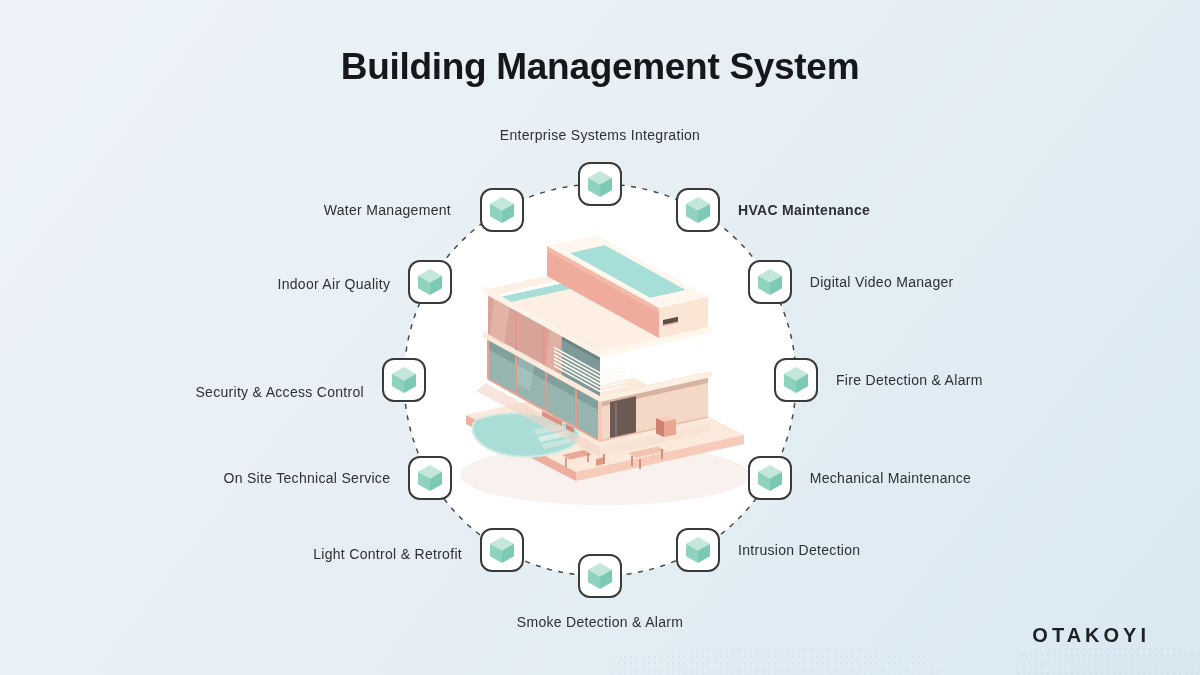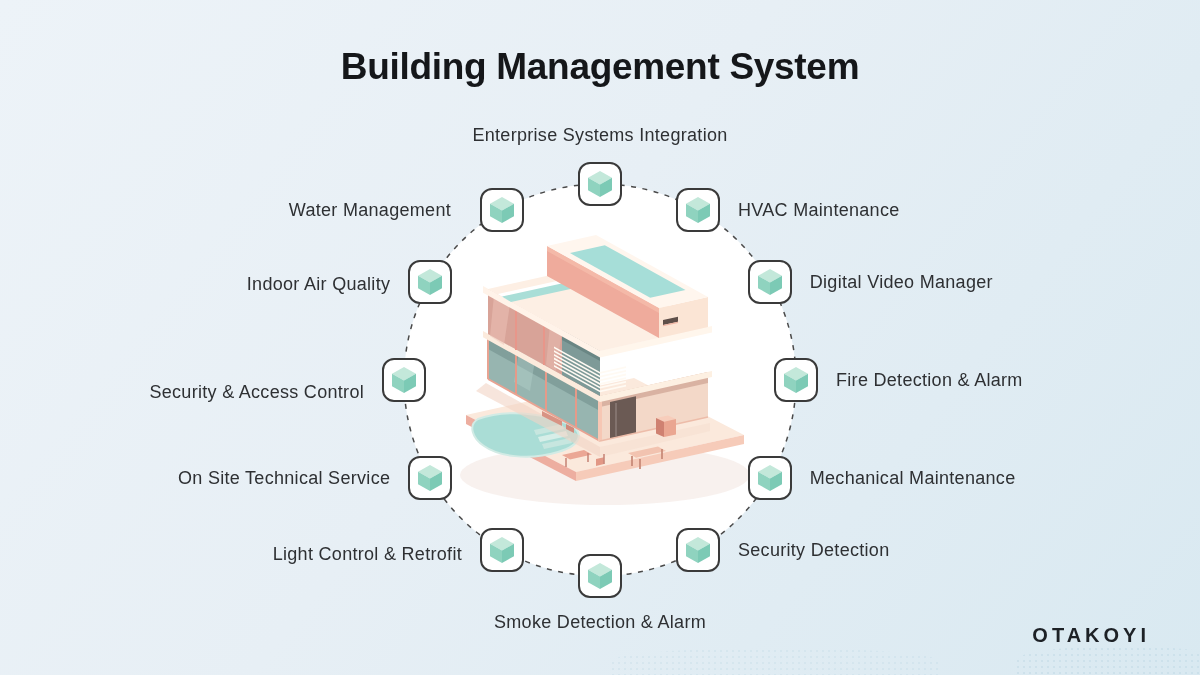--- a/index.html
+++ b/index.html
@@ -14,21 +14,21 @@
   }
   .ring-svg, .house-svg{position:absolute;}
   .ring-svg{left:0; top:0;}
   .house-svg{left:450px; top:225px;}
   .node-badge{
     position:absolute; width:44px; height:44px; box-sizing:border-box;
     background:#fff; border:2px solid #3a3a3a; border-radius:12px;
     display:flex; align-items:center; justify-content:center;
   }
   .node-label{
-    position:absolute; white-space:nowrap; font-size:18px; color:#2e3033;
+    position:absolute; white-space:nowrap; font-size:14px; color:#2e3033;
     letter-spacing:0.3px;
   }
   .brand{
     position:absolute; right:50px; bottom:28px;
     font-size:20px; font-weight:700; letter-spacing:4px; color:#1d2126;
   }
   .dots{
     position:absolute; background-image:radial-gradient(#c3dbe7 1px, transparent 1.4px);
     background-size:6px 6px; opacity:.55;
   }
@@ -141,21 +141,21 @@
         </svg>
       </div>
       <div class="node-label" style="left: 600px; top: 135px; transform: translate(-50%, -50%);">Enterprise Systems Integration</div>
       <div class="node-badge" style="left: 676px; top: 188.259px;">
         <svg width="26" height="28" viewBox="0 0 26 28">
   <polygon points="13,1 25,7.8 13,14.6 1,7.8" fill="#c3e8da"></polygon>
   <polygon points="1,7.8 13,14.6 13,27 1,20.2" fill="#8fd3bf"></polygon>
   <polygon points="25,7.8 13,14.6 13,27 25,20.2" fill="#7ccab5"></polygon>
         </svg>
       </div>
-      <div class="node-label" style="left: 738px; top: 210.259px; transform: translate(0px, -50%);">HVAC Maintenance</div>
+      <div class="node-label" style="left: 738px; top: 210.259px; transform: translate(0px, -50%); font-weight: bold;">HVAC Maintenance</div>
       <div class="node-badge" style="left: 747.741px; top: 260px;">
         <svg width="26" height="28" viewBox="0 0 26 28">
   <polygon points="13,1 25,7.8 13,14.6 1,7.8" fill="#c3e8da"></polygon>
   <polygon points="1,7.8 13,14.6 13,27 1,20.2" fill="#8fd3bf"></polygon>
   <polygon points="25,7.8 13,14.6 13,27 25,20.2" fill="#7ccab5"></polygon>
         </svg>
       </div>
       <div class="node-label" style="left: 809.741px; top: 282px; transform: translate(0px, -50%);">Digital Video Manager</div>
       <div class="node-badge" style="left: 774px; top: 358px;">
         <svg width="26" height="28" viewBox="0 0 26 28">
@@ -173,21 +173,21 @@
         </svg>
       </div>
       <div class="node-label" style="left: 809.741px; top: 478px; transform: translate(0px, -50%);">Mechanical Maintenance</div>
       <div class="node-badge" style="left: 676px; top: 527.741px;">
         <svg width="26" height="28" viewBox="0 0 26 28">
   <polygon points="13,1 25,7.8 13,14.6 1,7.8" fill="#c3e8da"></polygon>
   <polygon points="1,7.8 13,14.6 13,27 1,20.2" fill="#8fd3bf"></polygon>
   <polygon points="25,7.8 13,14.6 13,27 25,20.2" fill="#7ccab5"></polygon>
         </svg>
       </div>
-      <div class="node-label" style="left: 738px; top: 549.741px; transform: translate(0px, -50%);">Security Detection</div>
+      <div class="node-label" style="left: 738px; top: 549.741px; transform: translate(0px, -50%);">Intrusion Detection</div>
       <div class="node-badge" style="left: 578px; top: 554px;">
         <svg width="26" height="28" viewBox="0 0 26 28">
   <polygon points="13,1 25,7.8 13,14.6 1,7.8" fill="#c3e8da"></polygon>
   <polygon points="1,7.8 13,14.6 13,27 1,20.2" fill="#8fd3bf"></polygon>
   <polygon points="25,7.8 13,14.6 13,27 25,20.2" fill="#7ccab5"></polygon>
         </svg>
       </div>
       <div class="node-label" style="left: 600px; top: 622px; transform: translate(-50%, -50%);">Smoke Detection &amp; Alarm</div>
       <div class="node-badge" style="left: 480px; top: 527.741px;">
         <svg width="26" height="28" viewBox="0 0 26 28">

